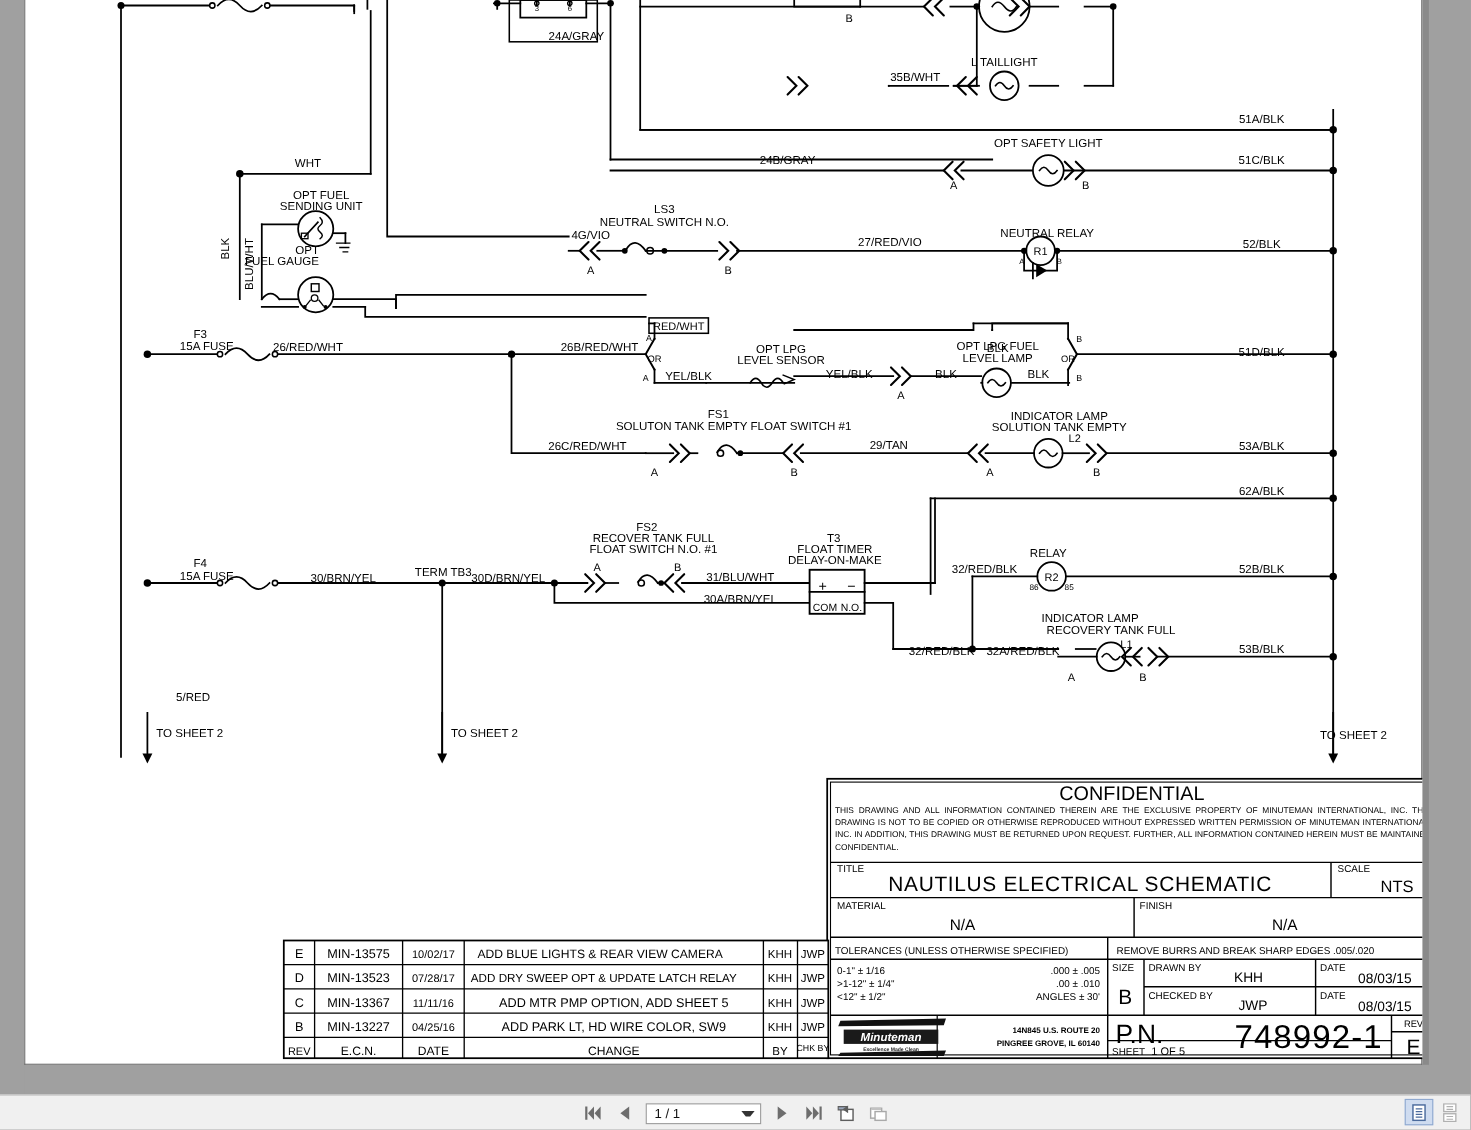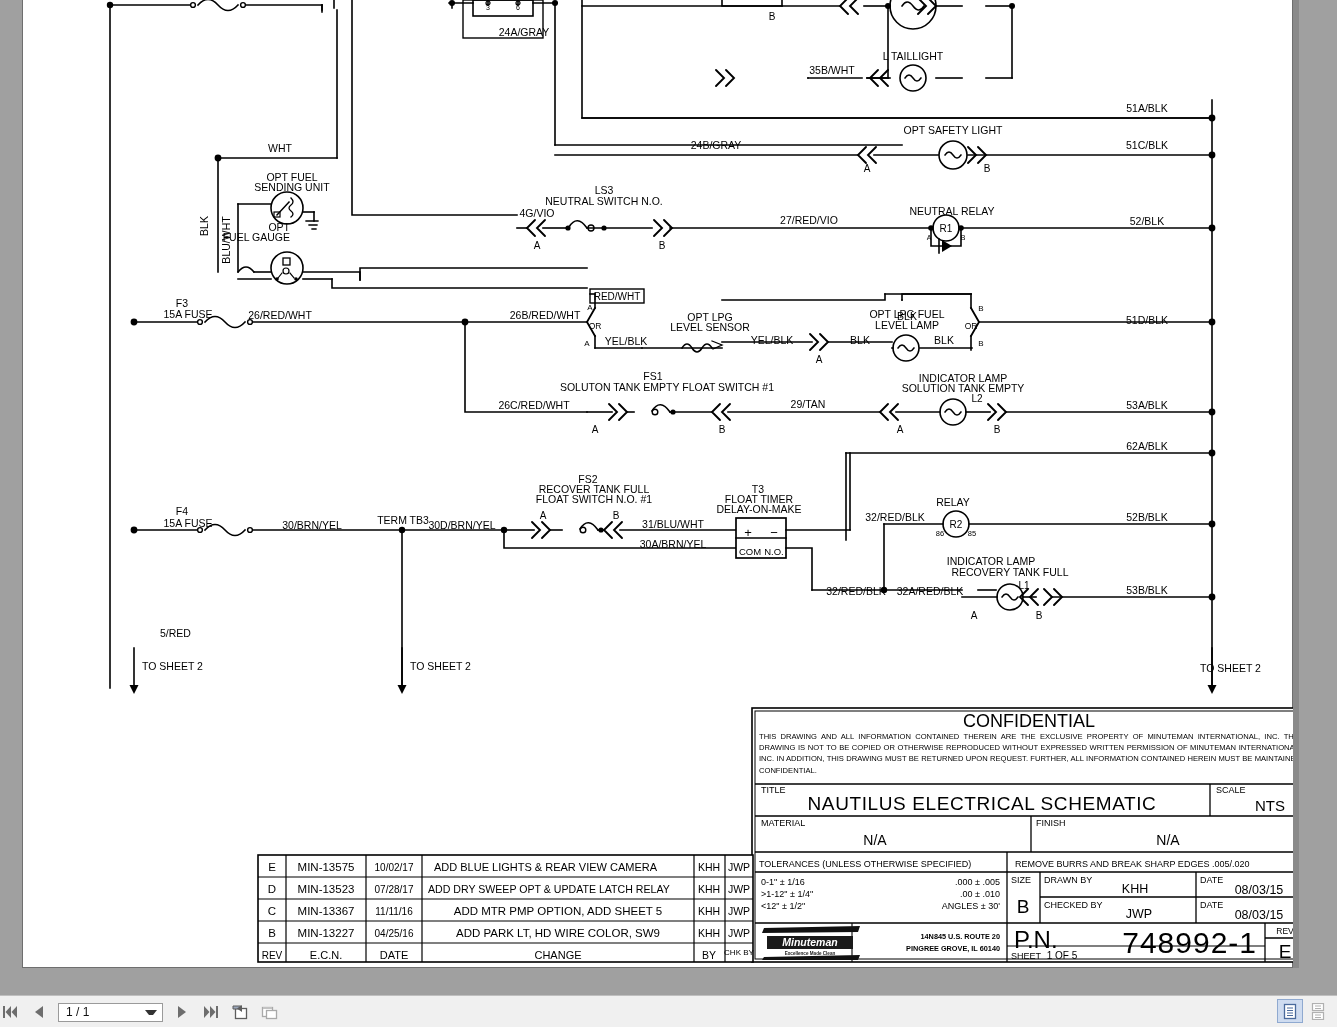--- a/index.html
+++ b/index.html
@@ -9,21 +9,21 @@
   
   .frame-left{position:absolute;left:0;top:0;width:22px;height:995px;background:#a0a0a0;}
   .frame-right{position:absolute;left:1315px;top:0;width:22px;height:995px;background:#a0a0a0;}
   .page-sheet{position:absolute;left:22px;top:0;width:1271px;height:968px;background:#ffffff;
               border:1px solid #6e6e6e;border-top:none;box-sizing:border-box;}
   .page-shadow{position:absolute;left:1293px;top:0;width:6px;height:969px;background:#8a8a8a;}
   .gap-below{position:absolute;left:22px;top:968px;width:1277px;height:27px;background:#a0a0a0;}
 
   
   .toolbar{position:absolute;left:0;top:995px;width:1337px;height:32px;background:#f0f0f0;
-           border-top:1px solid #bfbfbf;display:flex;align-items:center;}
+           border-top:1px solid #bfbfbf;display:flex;align-items:center;justify-content:center;}
   .tb-center{display:flex;align-items:center;gap:9px;}
   .tb-btn{width:20px;height:20px;display:flex;align-items:center;justify-content:center;
           cursor:pointer;background:transparent;border:none;padding:0;}
   .tb-btn svg{display:block;}
   .page-box{width:105px;height:19px;border:1px solid #9a9a9a;background:#fff;display:flex;
             align-items:center;justify-content:space-between;padding:0 3px;box-sizing:border-box;}
   .page-box span{font-size:12px;color:#111;font-family:"Liberation Sans",sans-serif;padding-left:4px;}
   .caret{width:0;height:0;border-left:4px solid transparent;border-right:4px solid transparent;
          border-top:5px solid #333;margin-right:2px;}
   .tb-right{position:absolute;right:6px;top:995px;height:32px;display:flex;align-items:center;gap:2px;}

